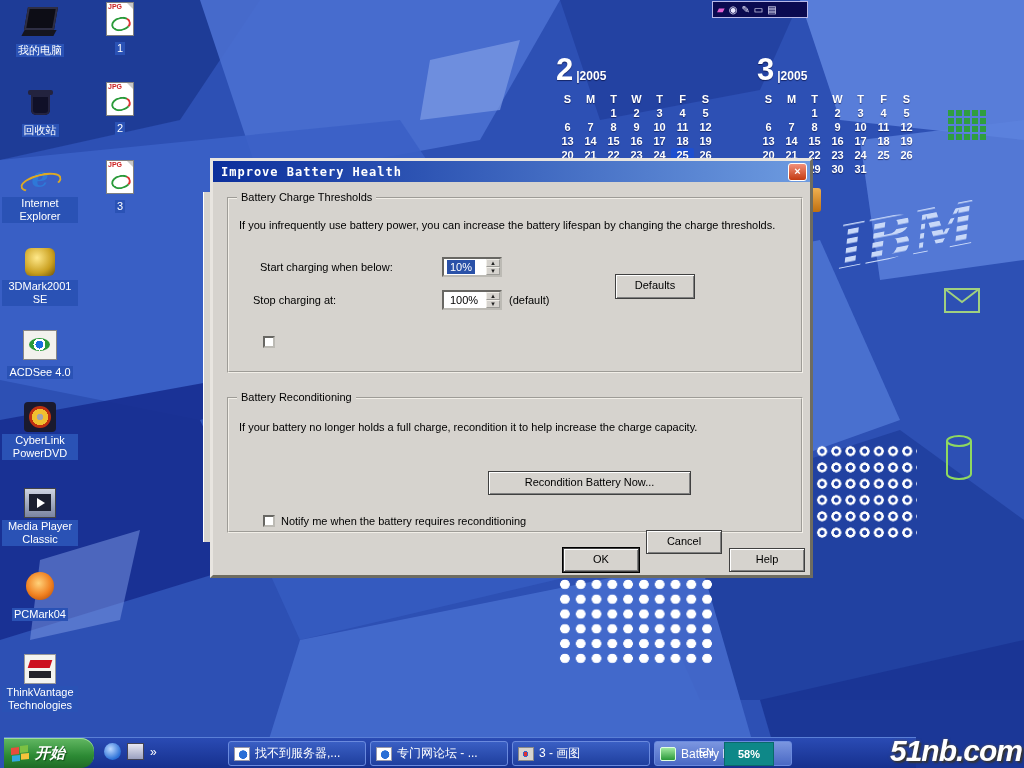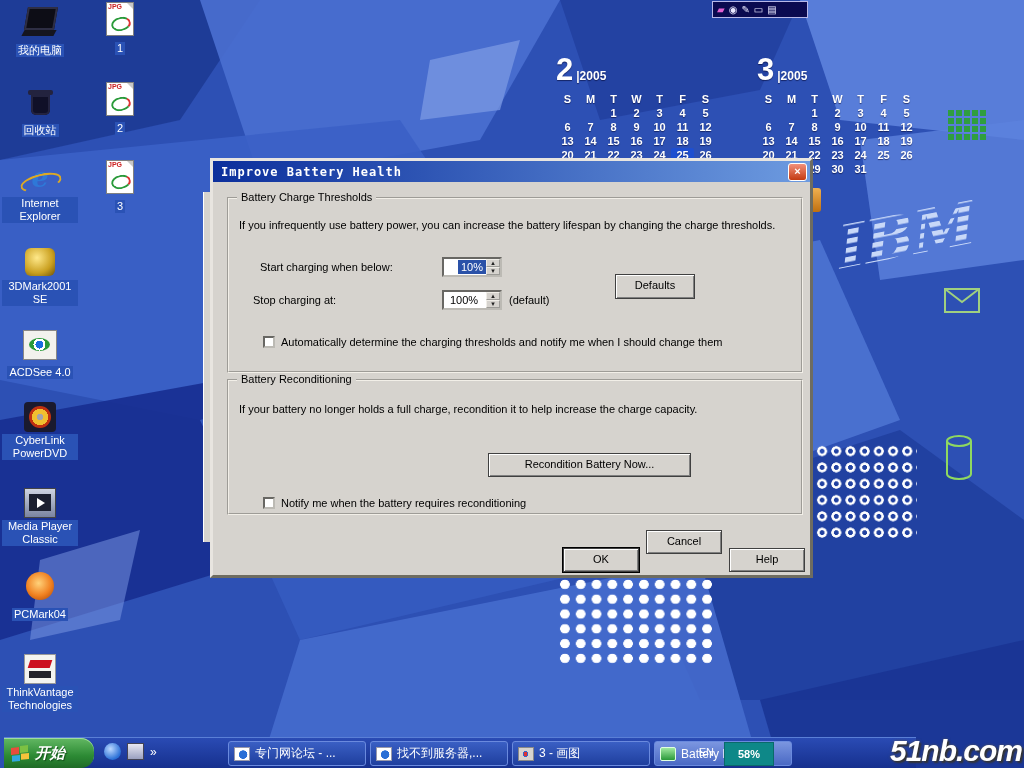--- a/index.html
+++ b/index.html
@@ -92,21 +92,21 @@
   .close-btn{position:absolute;right:3px;top:2px;width:17px;height:16px;border-radius:3px;
      background:linear-gradient(#f2907a,#c33a12);border:1px solid #fff;color:#fff;
      font:bold 11px/15px "Liberation Sans",sans-serif;text-align:center;cursor:pointer}
   .group{position:absolute;border:2px groove #f2efe8}
   .group-label{position:absolute;top:-8px;left:8px;background:#d6d3ce;padding:0 4px;font-size:11px}
   .desc{position:absolute;font-size:11px}
   .flabel{position:absolute;font-size:11px}
   .spinner{position:absolute;width:60px;height:20px;background:#fff;border:2px inset #bcbab4;
      box-sizing:border-box;display:flex;align-items:center}
   .spin-val{flex:1;padding-left:6px;font-size:11px}
-  .spin-val.sel{background:#2a51a8;color:#fff;flex:0 0 auto;padding:1px 3px;margin-left:14px}
+  .spin-val.sel{background:#2a51a8;color:#fff;flex:0 0 auto;padding:1px 3px;margin-left:3px}
   .spin-arrows{width:14px;height:100%;display:flex;flex-direction:column}
   .sa{flex:1;background:#d6d3ce;border:1px outset #f0eee8;font-size:7px;line-height:6px;
      text-align:center;color:#222;cursor:pointer}
   .btn{position:absolute;background:#d6d3ce;border:1px solid #404040;
      box-shadow:inset 1px 1px 0 #fff,inset -1px -1px 0 #808080;
      font-size:11px;text-align:center;line-height:21px;cursor:pointer}
   .btn-default{box-shadow:0 0 0 1px #000,inset 1px 1px 0 #fff,inset -1px -1px 0 #808080}
   .cb{position:absolute;width:12px;height:12px;background:#fff;border:2px inset #bcbab4;
      box-sizing:border-box;cursor:pointer}
   .cb-label{position:absolute;font-size:11px}
@@ -377,24 +377,23 @@
       <span class="spin-arrows">
         <span class="sa">▴</span>
         <span class="sa">▾</span>
       </span>
     </div>
     <div class="flabel" style="left:280px;top:95px">(default)</div>
 
     <div class="btn" style="left:386px;top:75px;width:78px;height:23px">Defaults</div>
 
     <span class="cb" style="left:34px;top:137px"></span>
-    <span class="cb-label" style="left:52px;top:137px;width:505px">Automatically determine the charging thresholds and notify me when I should change them</span>
-  </div>
-
-  <div class="group" id="group2" style="left:14px;top:218px;width:572px;height:132px">
+  </div>
+
+  <div class="group" id="group2" style="left:14px;top:236px;width:572px;height:132px">
     <span class="group-label">Battery Reconditioning</span>
     <div class="desc" style="left:10px;top:22px;width:550px">If your battery no longer holds a full charge, recondition it to help increase the charge capacity.</div>
     <div class="btn" style="left:259px;top:72px;width:201px;height:22px">Recondition Battery Now...</div>
     <span class="cb" style="left:34px;top:116px"></span>
     <span class="cb-label" style="left:52px;top:116px;width:505px">Notify me when the battery requires reconditioning</span>
   </div>
 
   <div class="btn btn-default" style="left:350px;top:387px;width:74px;height:22px">OK</div>
   <div class="btn" style="left:433px;top:369px;width:74px;height:22px">Cancel</div>
   <div class="btn" style="left:516px;top:387px;width:74px;height:22px">Help</div>
@@ -413,25 +412,25 @@
     <span class="start-label">开始</span>
   </div>
   <div id="quick-launch">
     <span class="ql ql-ie"></span>
     <span class="ql ql-desk"></span>
     <span class="ql-more">»</span>
   </div>
   <div id="task-items">
       <div class="titem">
         <span class="ti ti-iepage"></span>
-        <span class="titem-label">专门网论坛 - ...</span>
+        <span class="titem-label">找不到服务器,...</span>
       </div>
       <div class="titem">
         <span class="ti ti-iepage"></span>
-        <span class="titem-label">找不到服务器,...</span>
+        <span class="titem-label">专门网论坛 - ...</span>
       </div>
       <div class="titem">
         <span class="ti ti-paint"></span>
         <span class="titem-label">3 - 画图</span>
       </div>
       <div class="titem titem-active">
         <span class="ti ti-battery"></span>
         <span class="titem-label">Battery Infor...</span>
       </div>
     </div>

